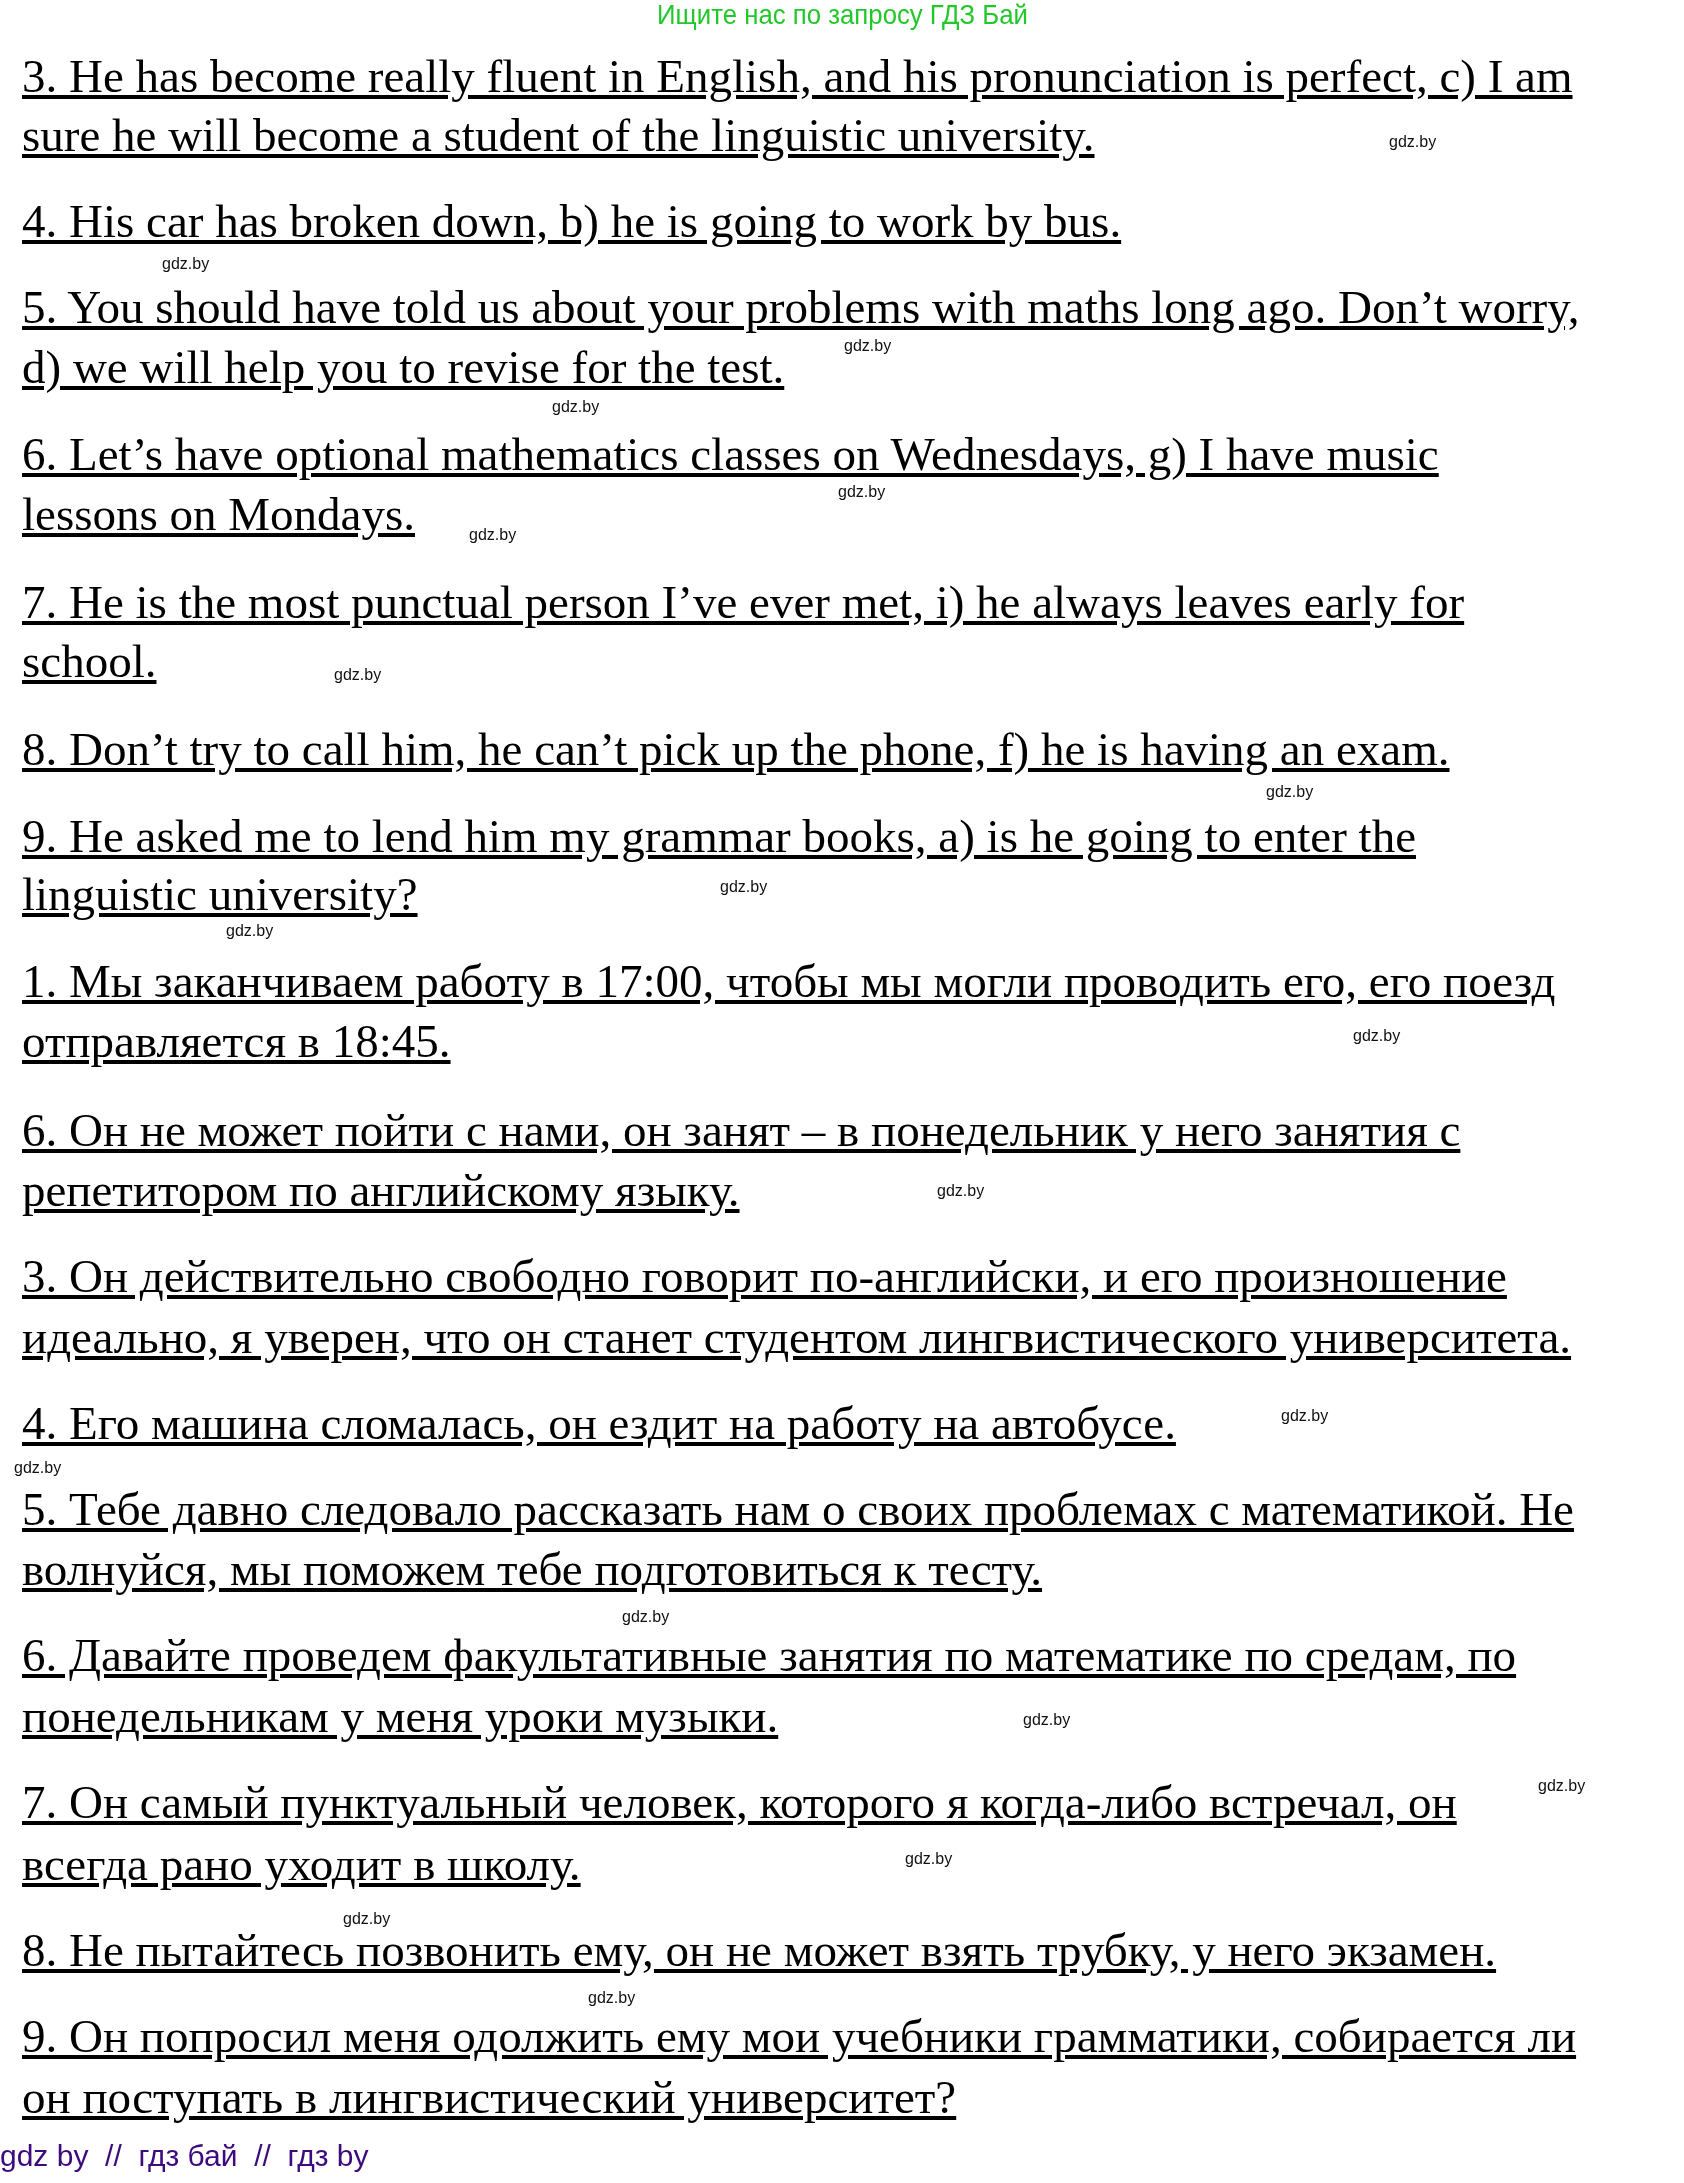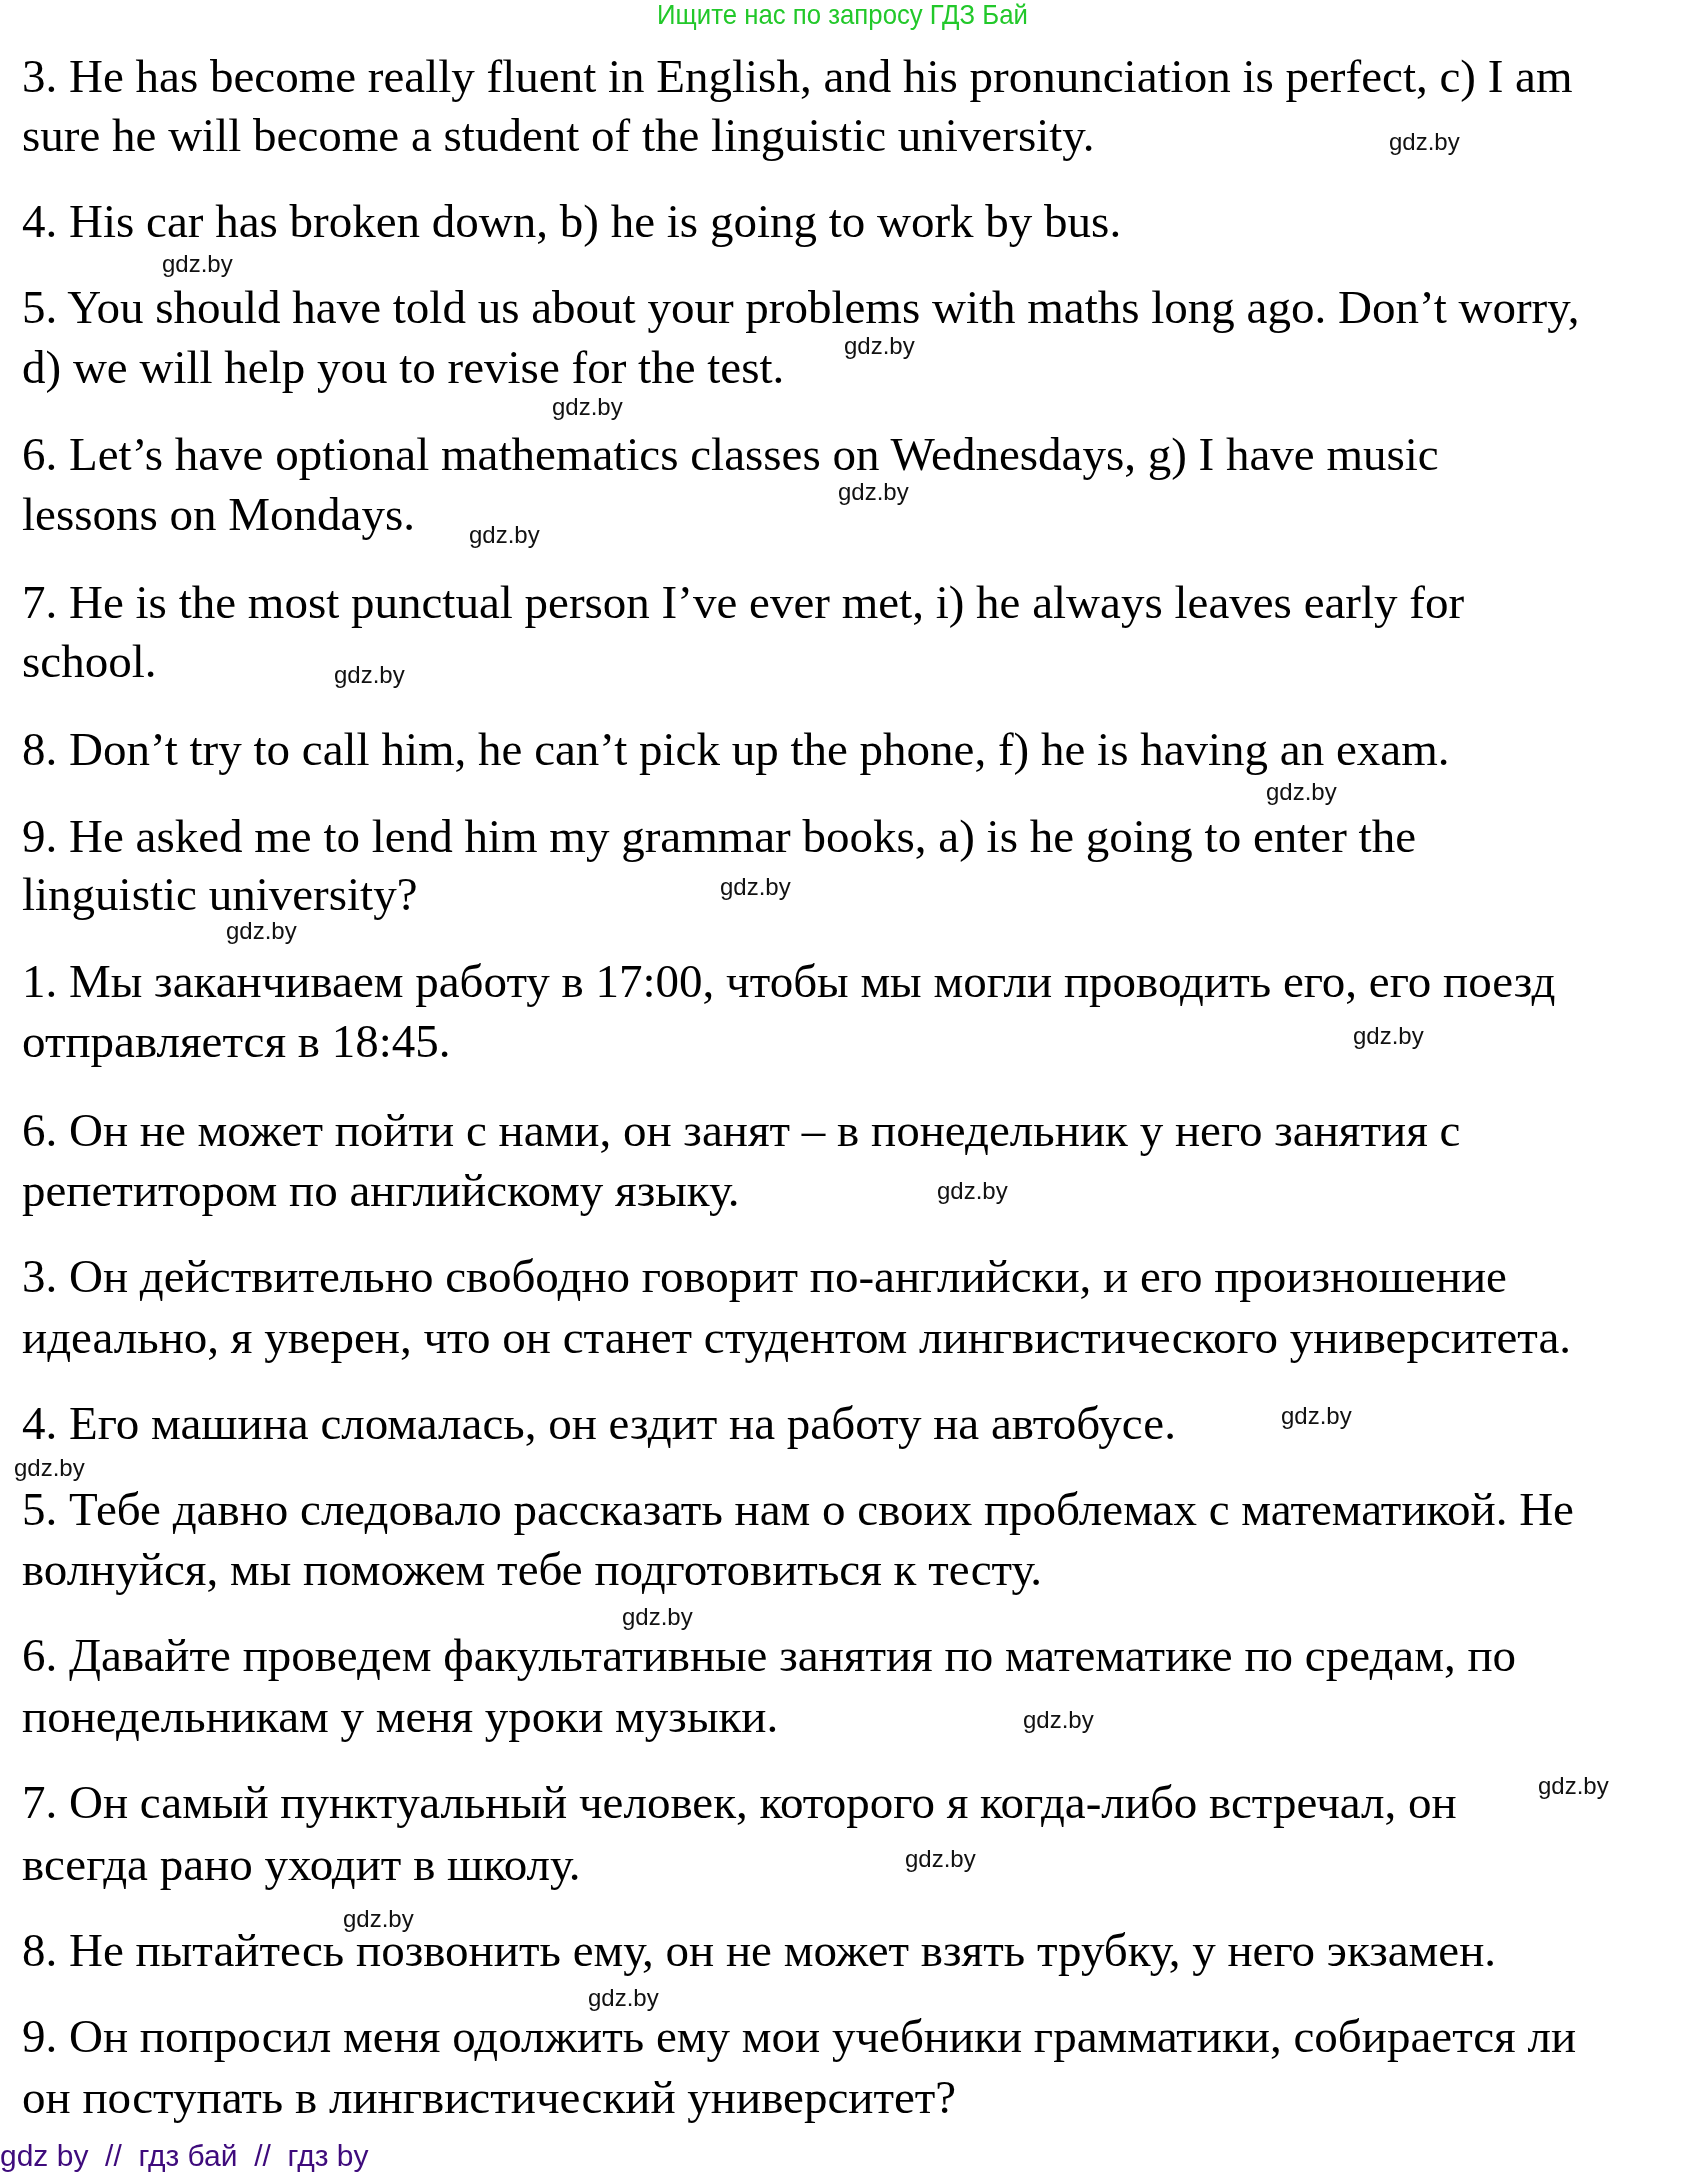--- a/index.html
+++ b/index.html
@@ -9,25 +9,26 @@
     position:absolute; left:0; width:1685px; top:-2.5px; height:33px;
     text-align:center; color:#22c82a;
     font-family:"Liberation Sans", "DejaVu Sans", sans-serif;
     font-size:28px; line-height:33px; transform:scaleX(0.92);
   }
   .line {
     position:absolute; left:22px;
     font-family:"Liberation Serif", "DejaVu Serif", serif;
     font-size:47px; line-height:53px; height:53px; color:#000;
     white-space:nowrap;
+    text-decoration:underline;
   }
   .wm {
     position:absolute;
     font-family:"Liberation Sans", "DejaVu Sans", sans-serif;
-    font-size:24px; line-height:26.5px; color:#111; white-space:nowrap;
+    font-size:16px; line-height:26.5px; color:#111; white-space:nowrap;
   }
   .footer {
     position:absolute; left:0; width:1685px; top:2138px; height:36px;
     text-align:left; color:#3e0b7c;
     font-family:"Liberation Sans", "DejaVu Sans", sans-serif;
     font-size:30px; line-height:36px; white-space:pre;
   }
 </style>
 </head>
 <body>

